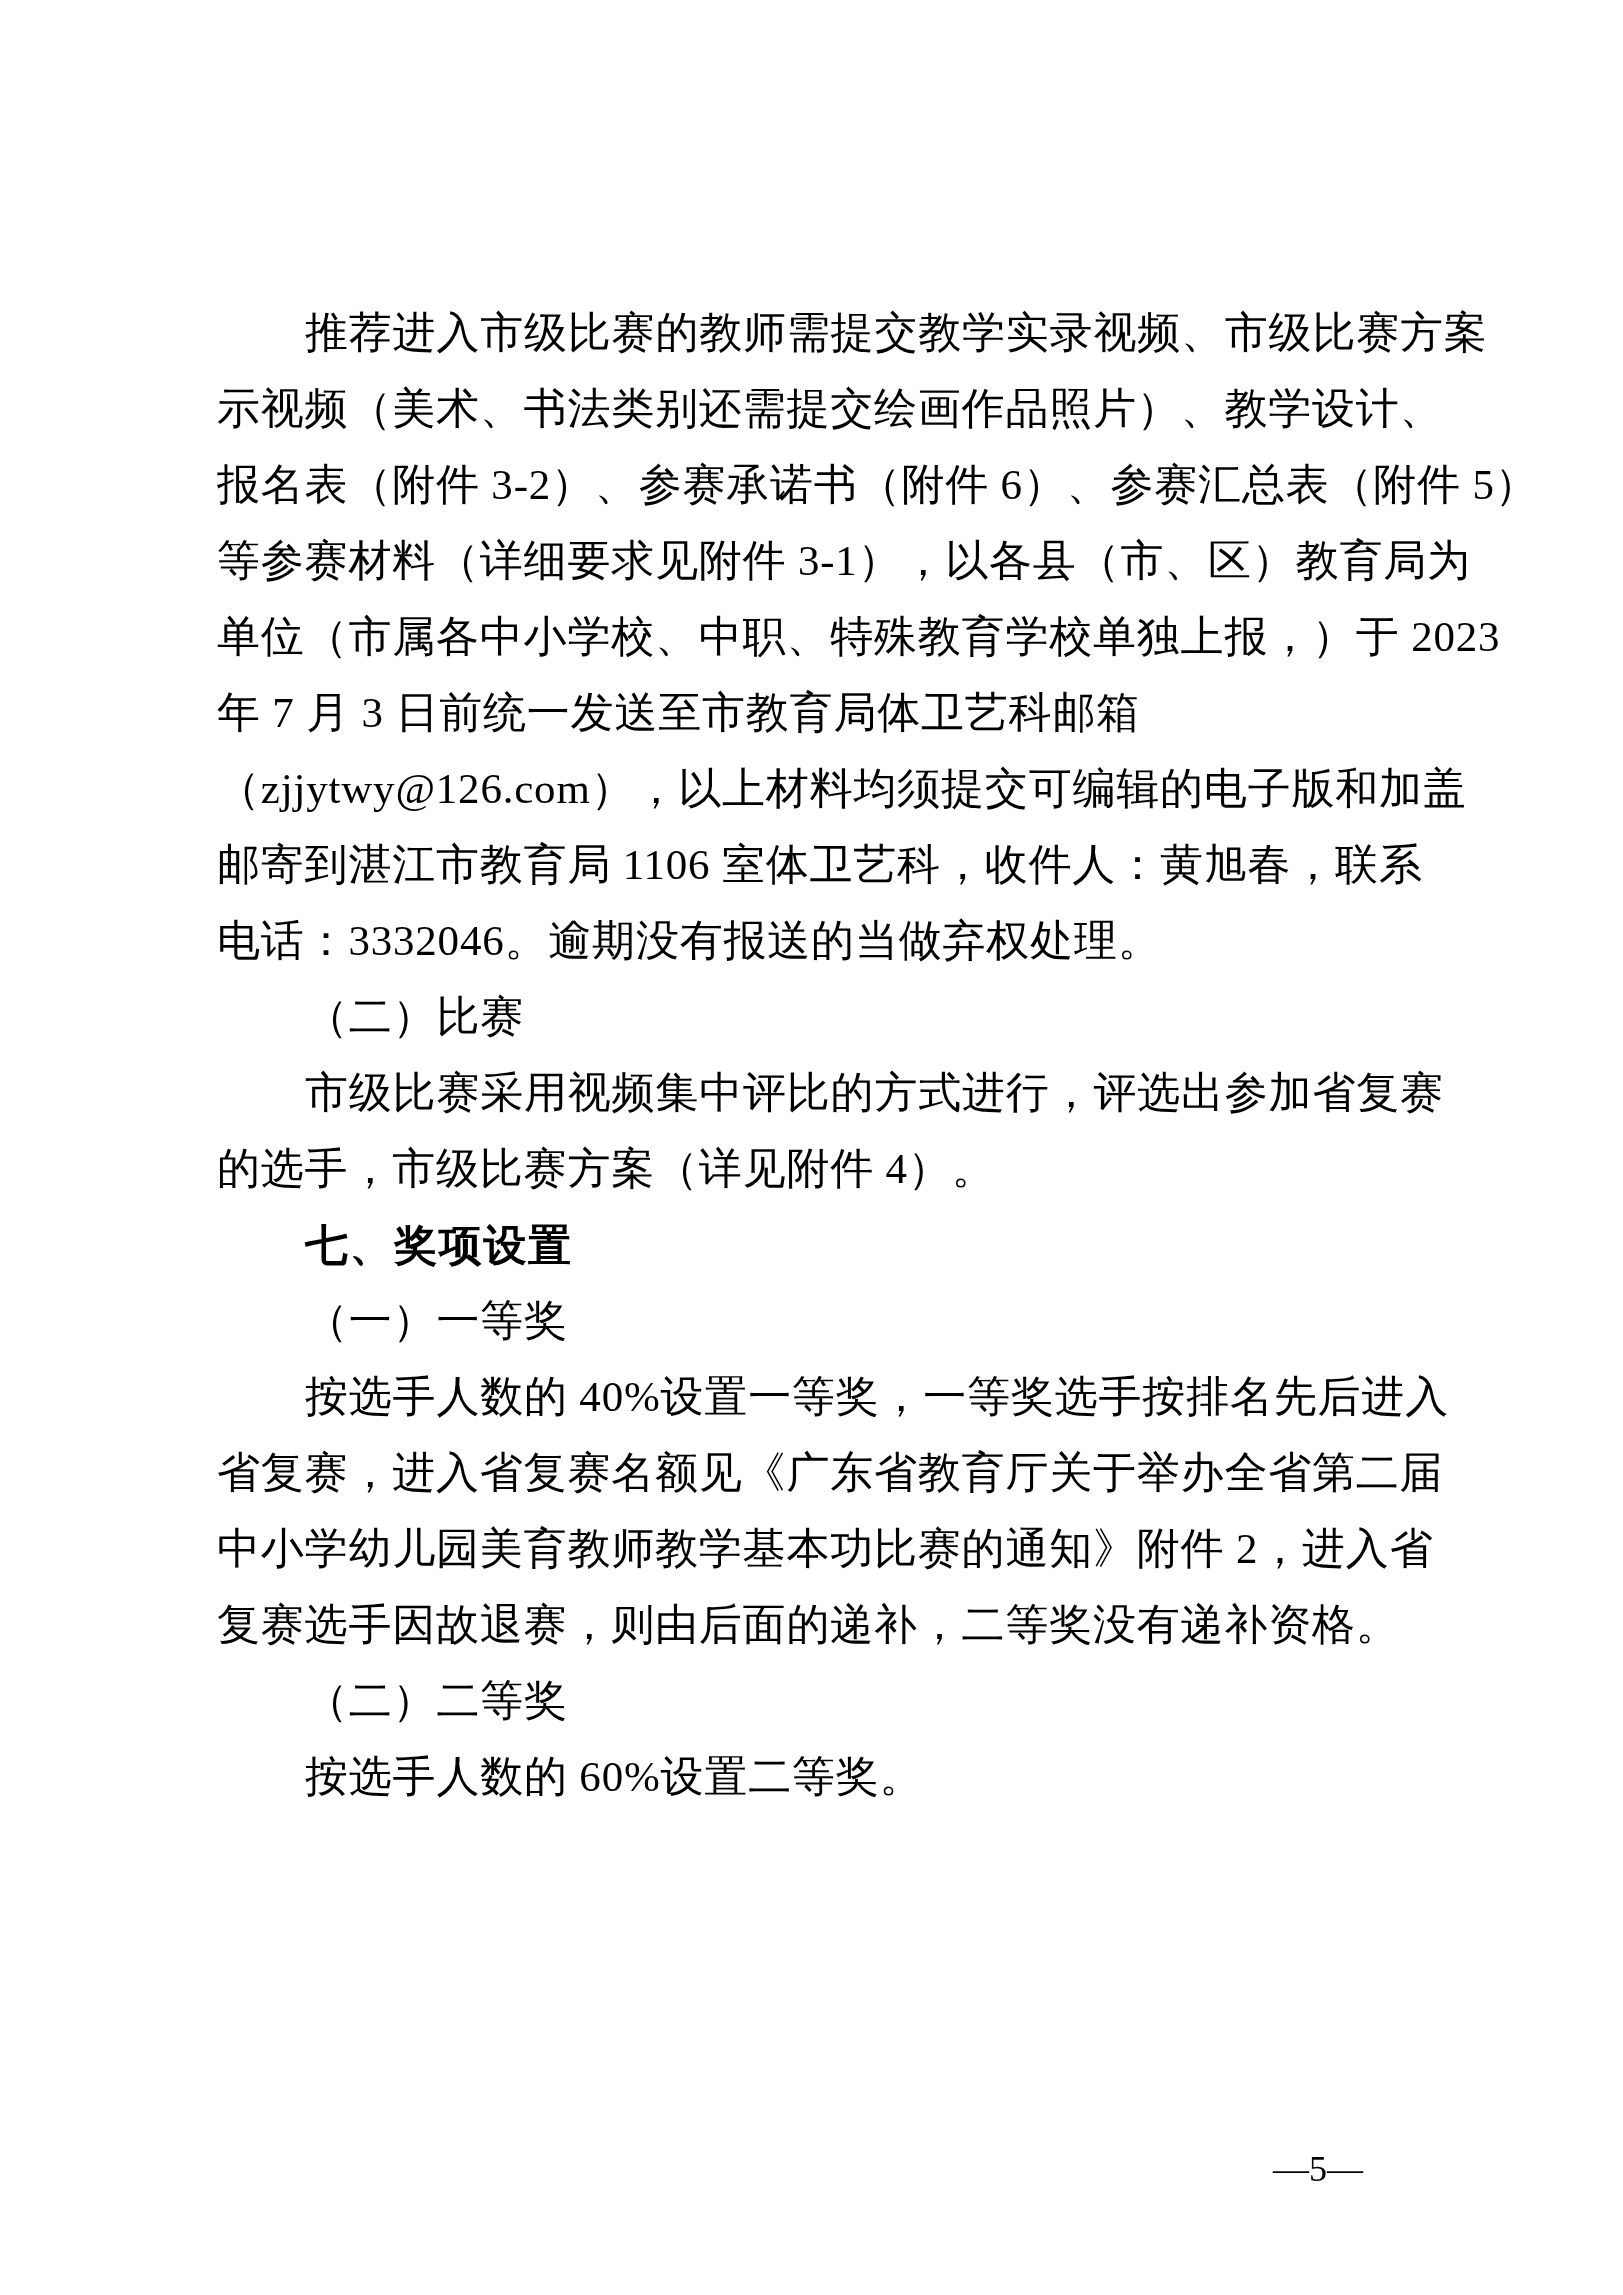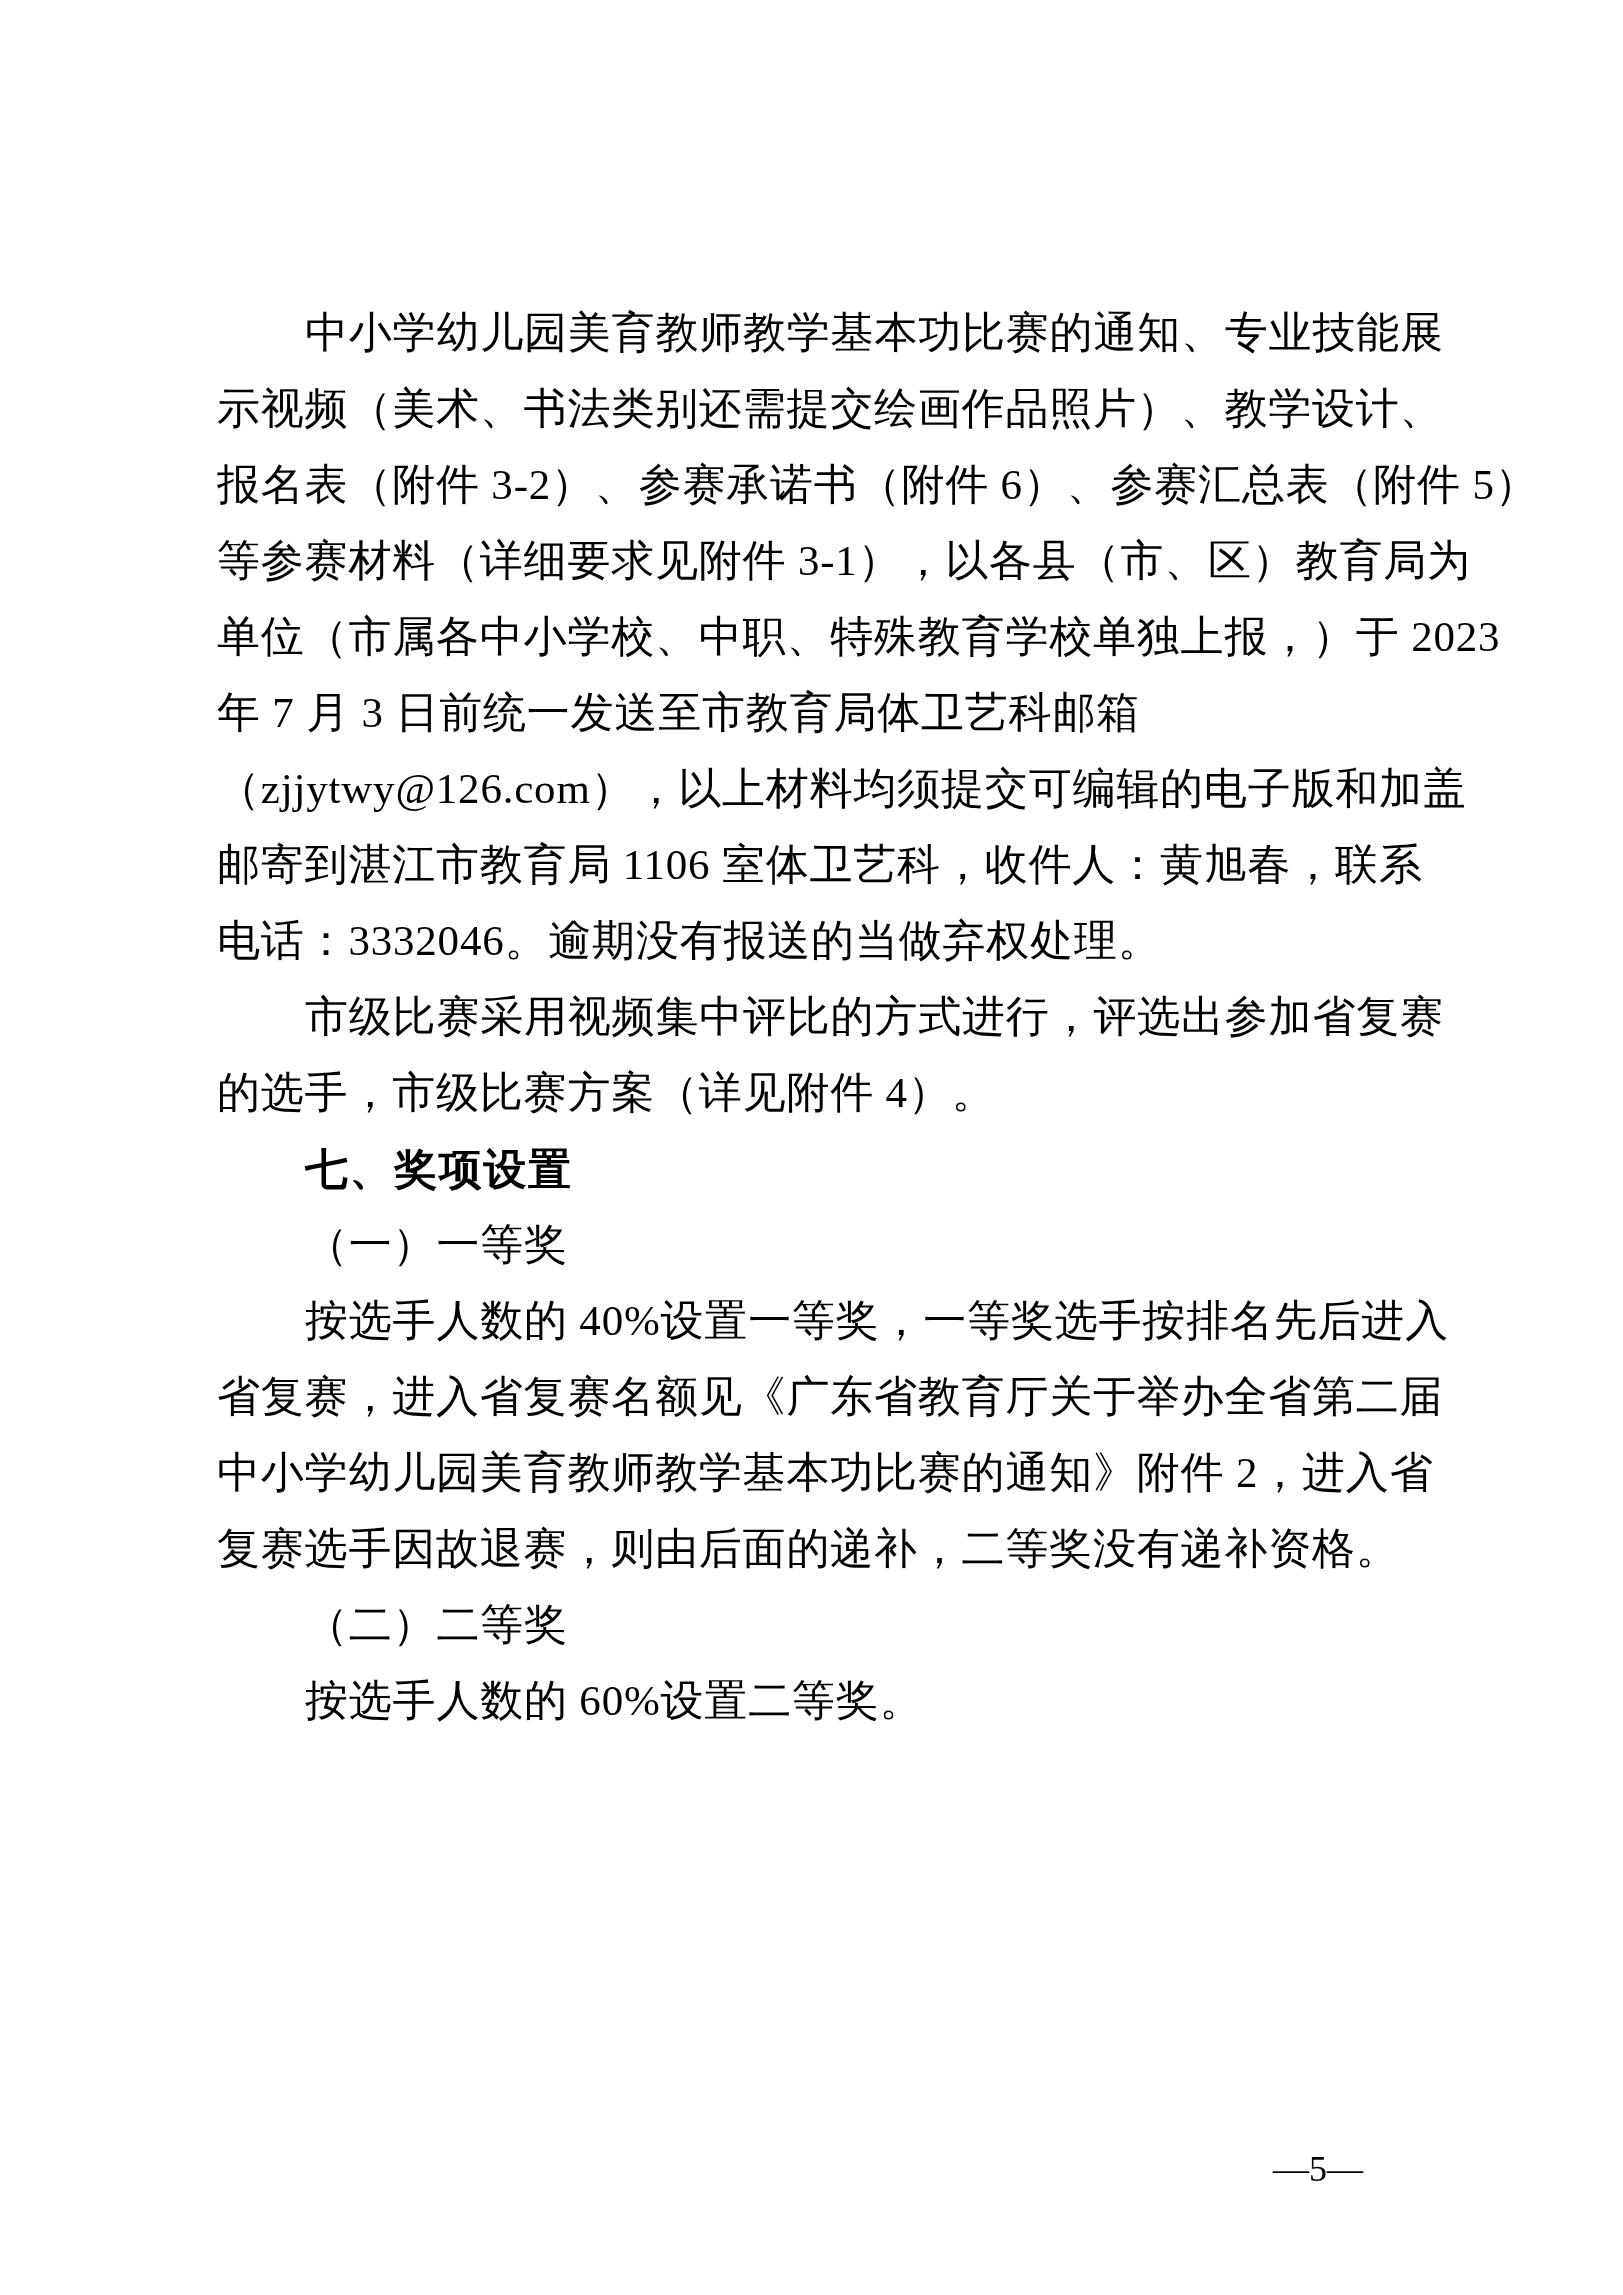--- a/index.html
+++ b/index.html
@@ -47,30 +47,31 @@
     line-height: 43px;
     font-size: 36px;
     letter-spacing: 0;
     white-space: nowrap;
   }
 </style>
 </head>
 <body>
 
 <main class="doc-body">
-  <div class="line ind">中小学幼儿园美育教师教学基本功比赛的通知、专业技能展</div>
+  <div class="line ind">推荐进入市级比赛的教师需提交教学实录视频、市级比赛方案</div>
   <div class="line">示视频（美术、书法类别还需提交绘画作品照片）、教学设计、</div>
   <div class="line">报名表（附件 3-2）、参赛承诺书（附件 6）、参赛汇总表（附件 5）</div>
   <div class="line">等参赛材料（详细要求见附件 3-1），以各县（市、区）教育局为</div>
   <div class="line">单位（市属各中小学校、中职、特殊教育学校单独上报，）于 2023</div>
   <div class="line">年 7 月 3 日前统一发送至市教育局体卫艺科邮箱</div>
   <div class="line">（zjjytwy@126.com），以上材料均须提交可编辑的电子版和加盖</div>
   <div class="line">邮寄到湛江市教育局 1106 室体卫艺科，收件人：黄旭春，联系</div>
   <div class="line">电话：3332046。逾期没有报送的当做弃权处理。</div>
 
+  <div class="line ind">（二）比赛</div>
 
   <div class="line ind">市级比赛采用视频集中评比的方式进行，评选出参加省复赛</div>
   <div class="line">的选手，市级比赛方案（详见附件 4）。</div>
 
   <div class="line ind hei">七、奖项设置</div>
 
   <div class="line ind">（一）一等奖</div>
 
   <div class="line ind">按选手人数的 40%设置一等奖，一等奖选手按排名先后进入</div>
   <div class="line">省复赛，进入省复赛名额见《广东省教育厅关于举办全省第二届</div>

